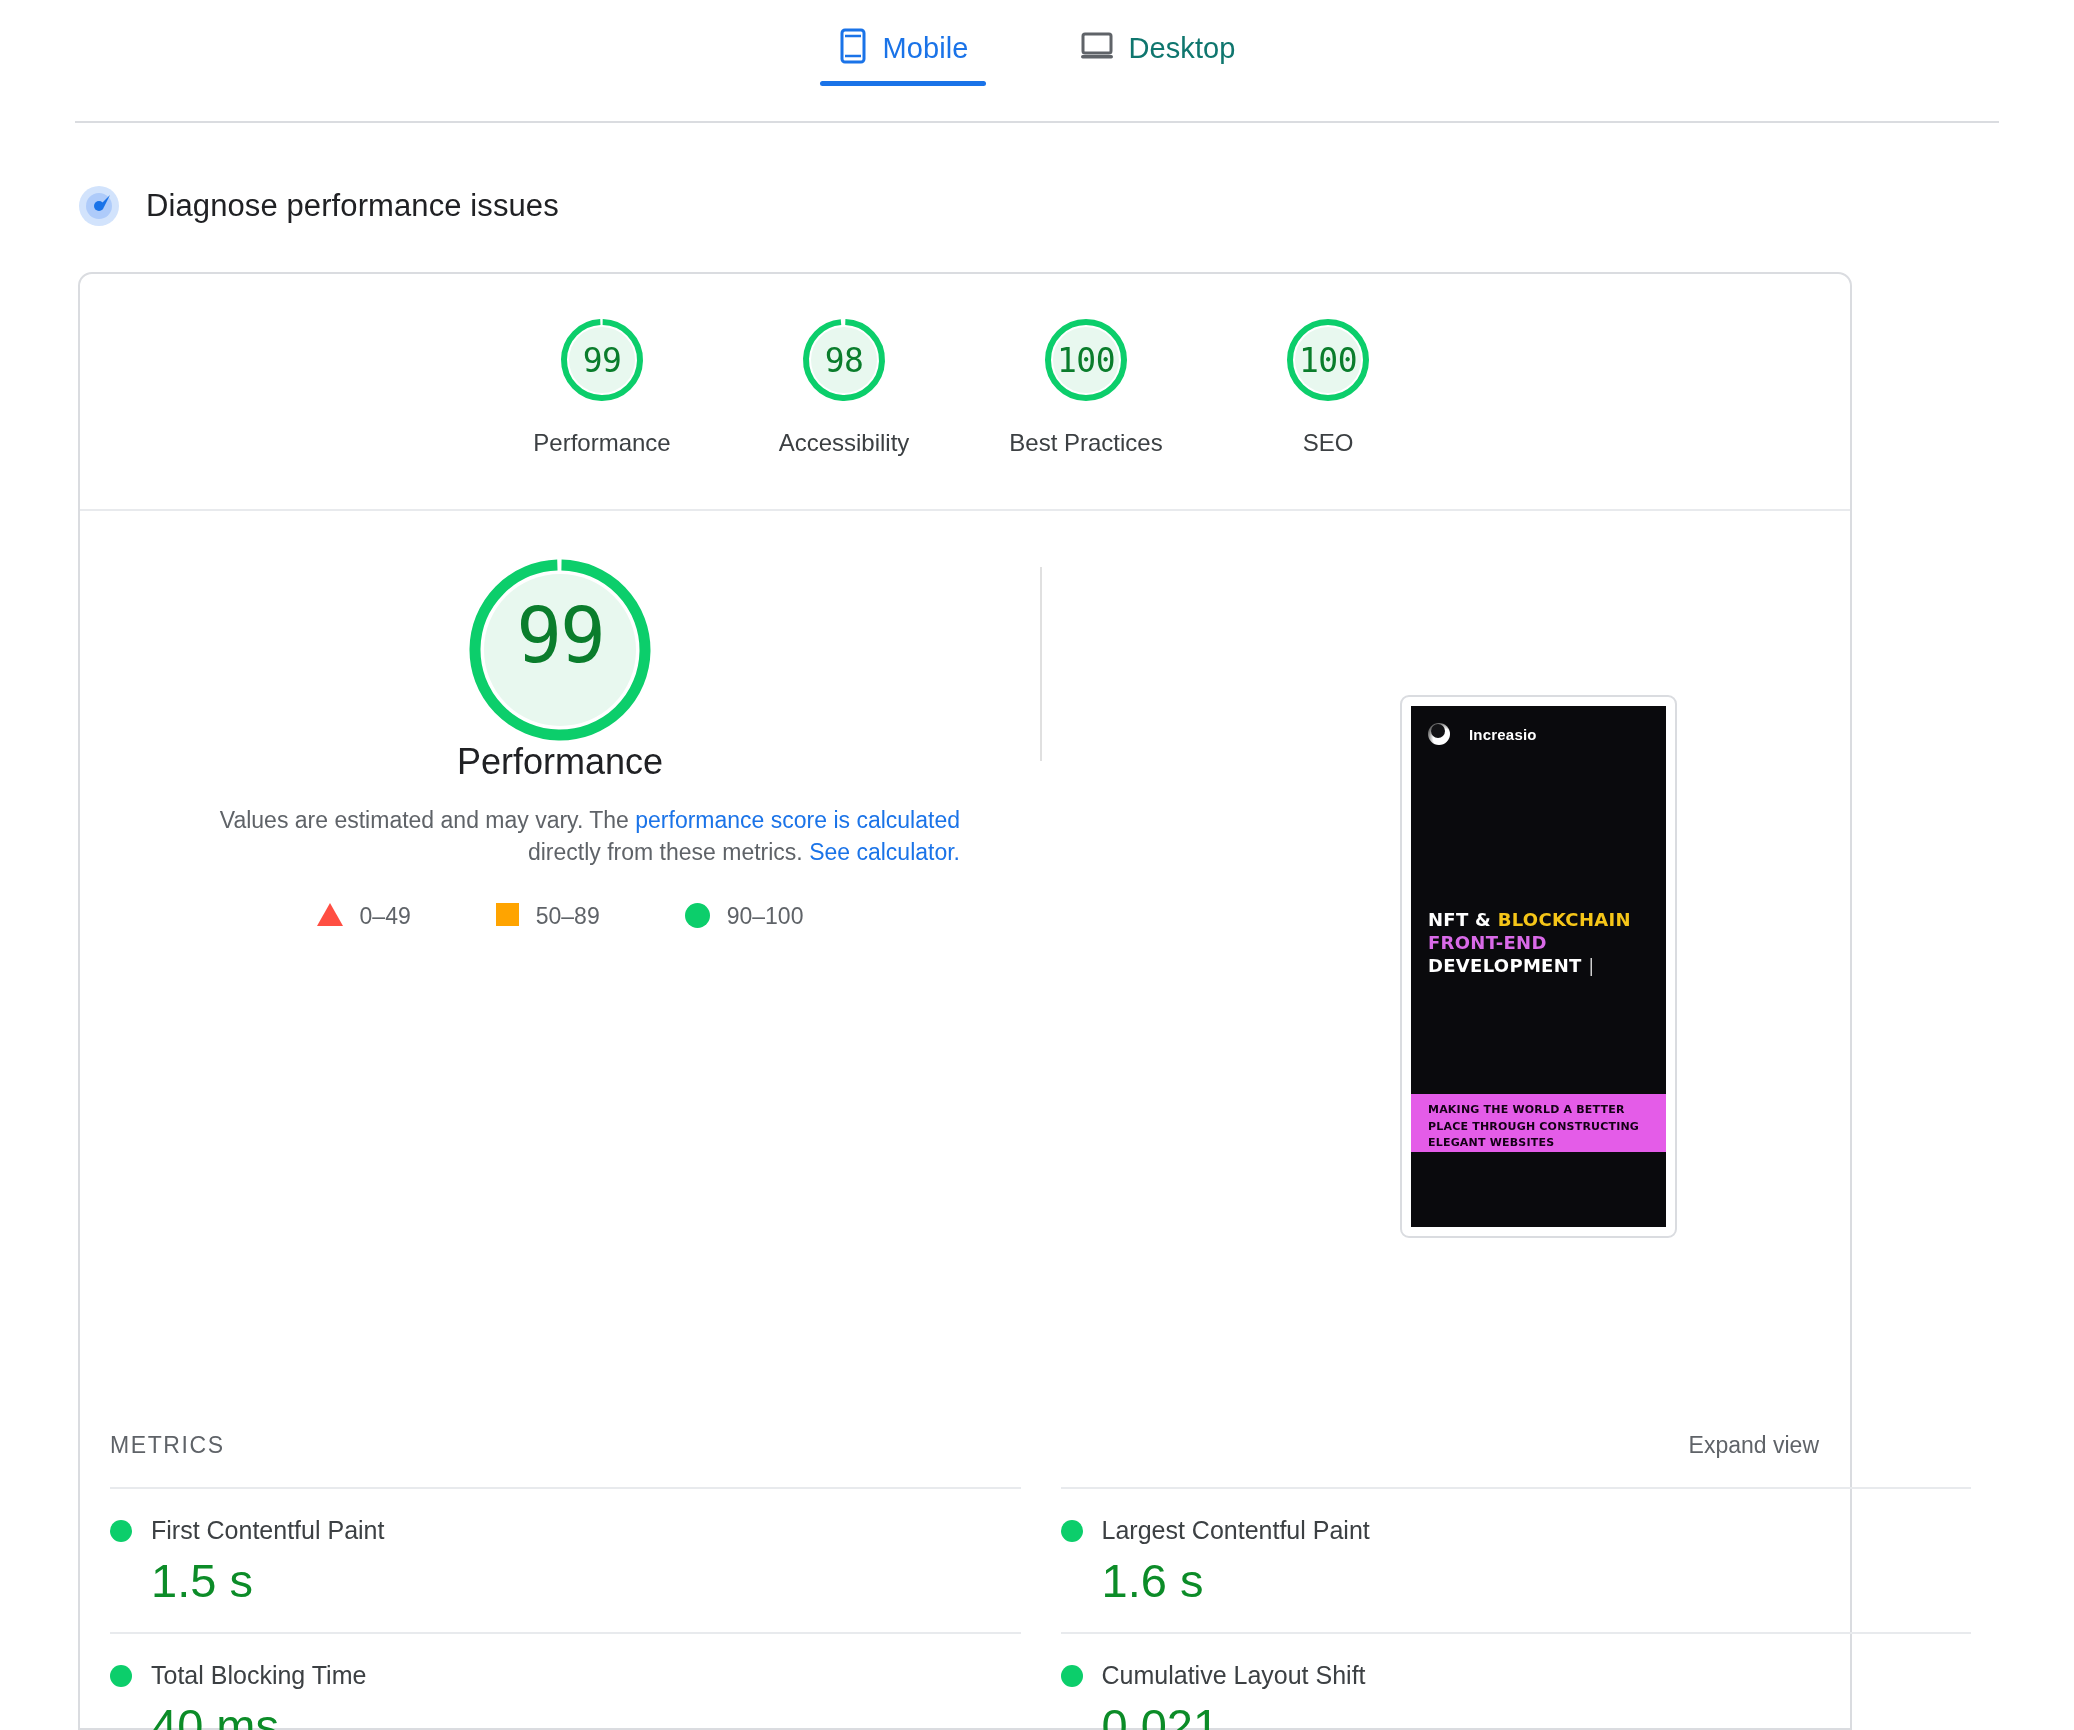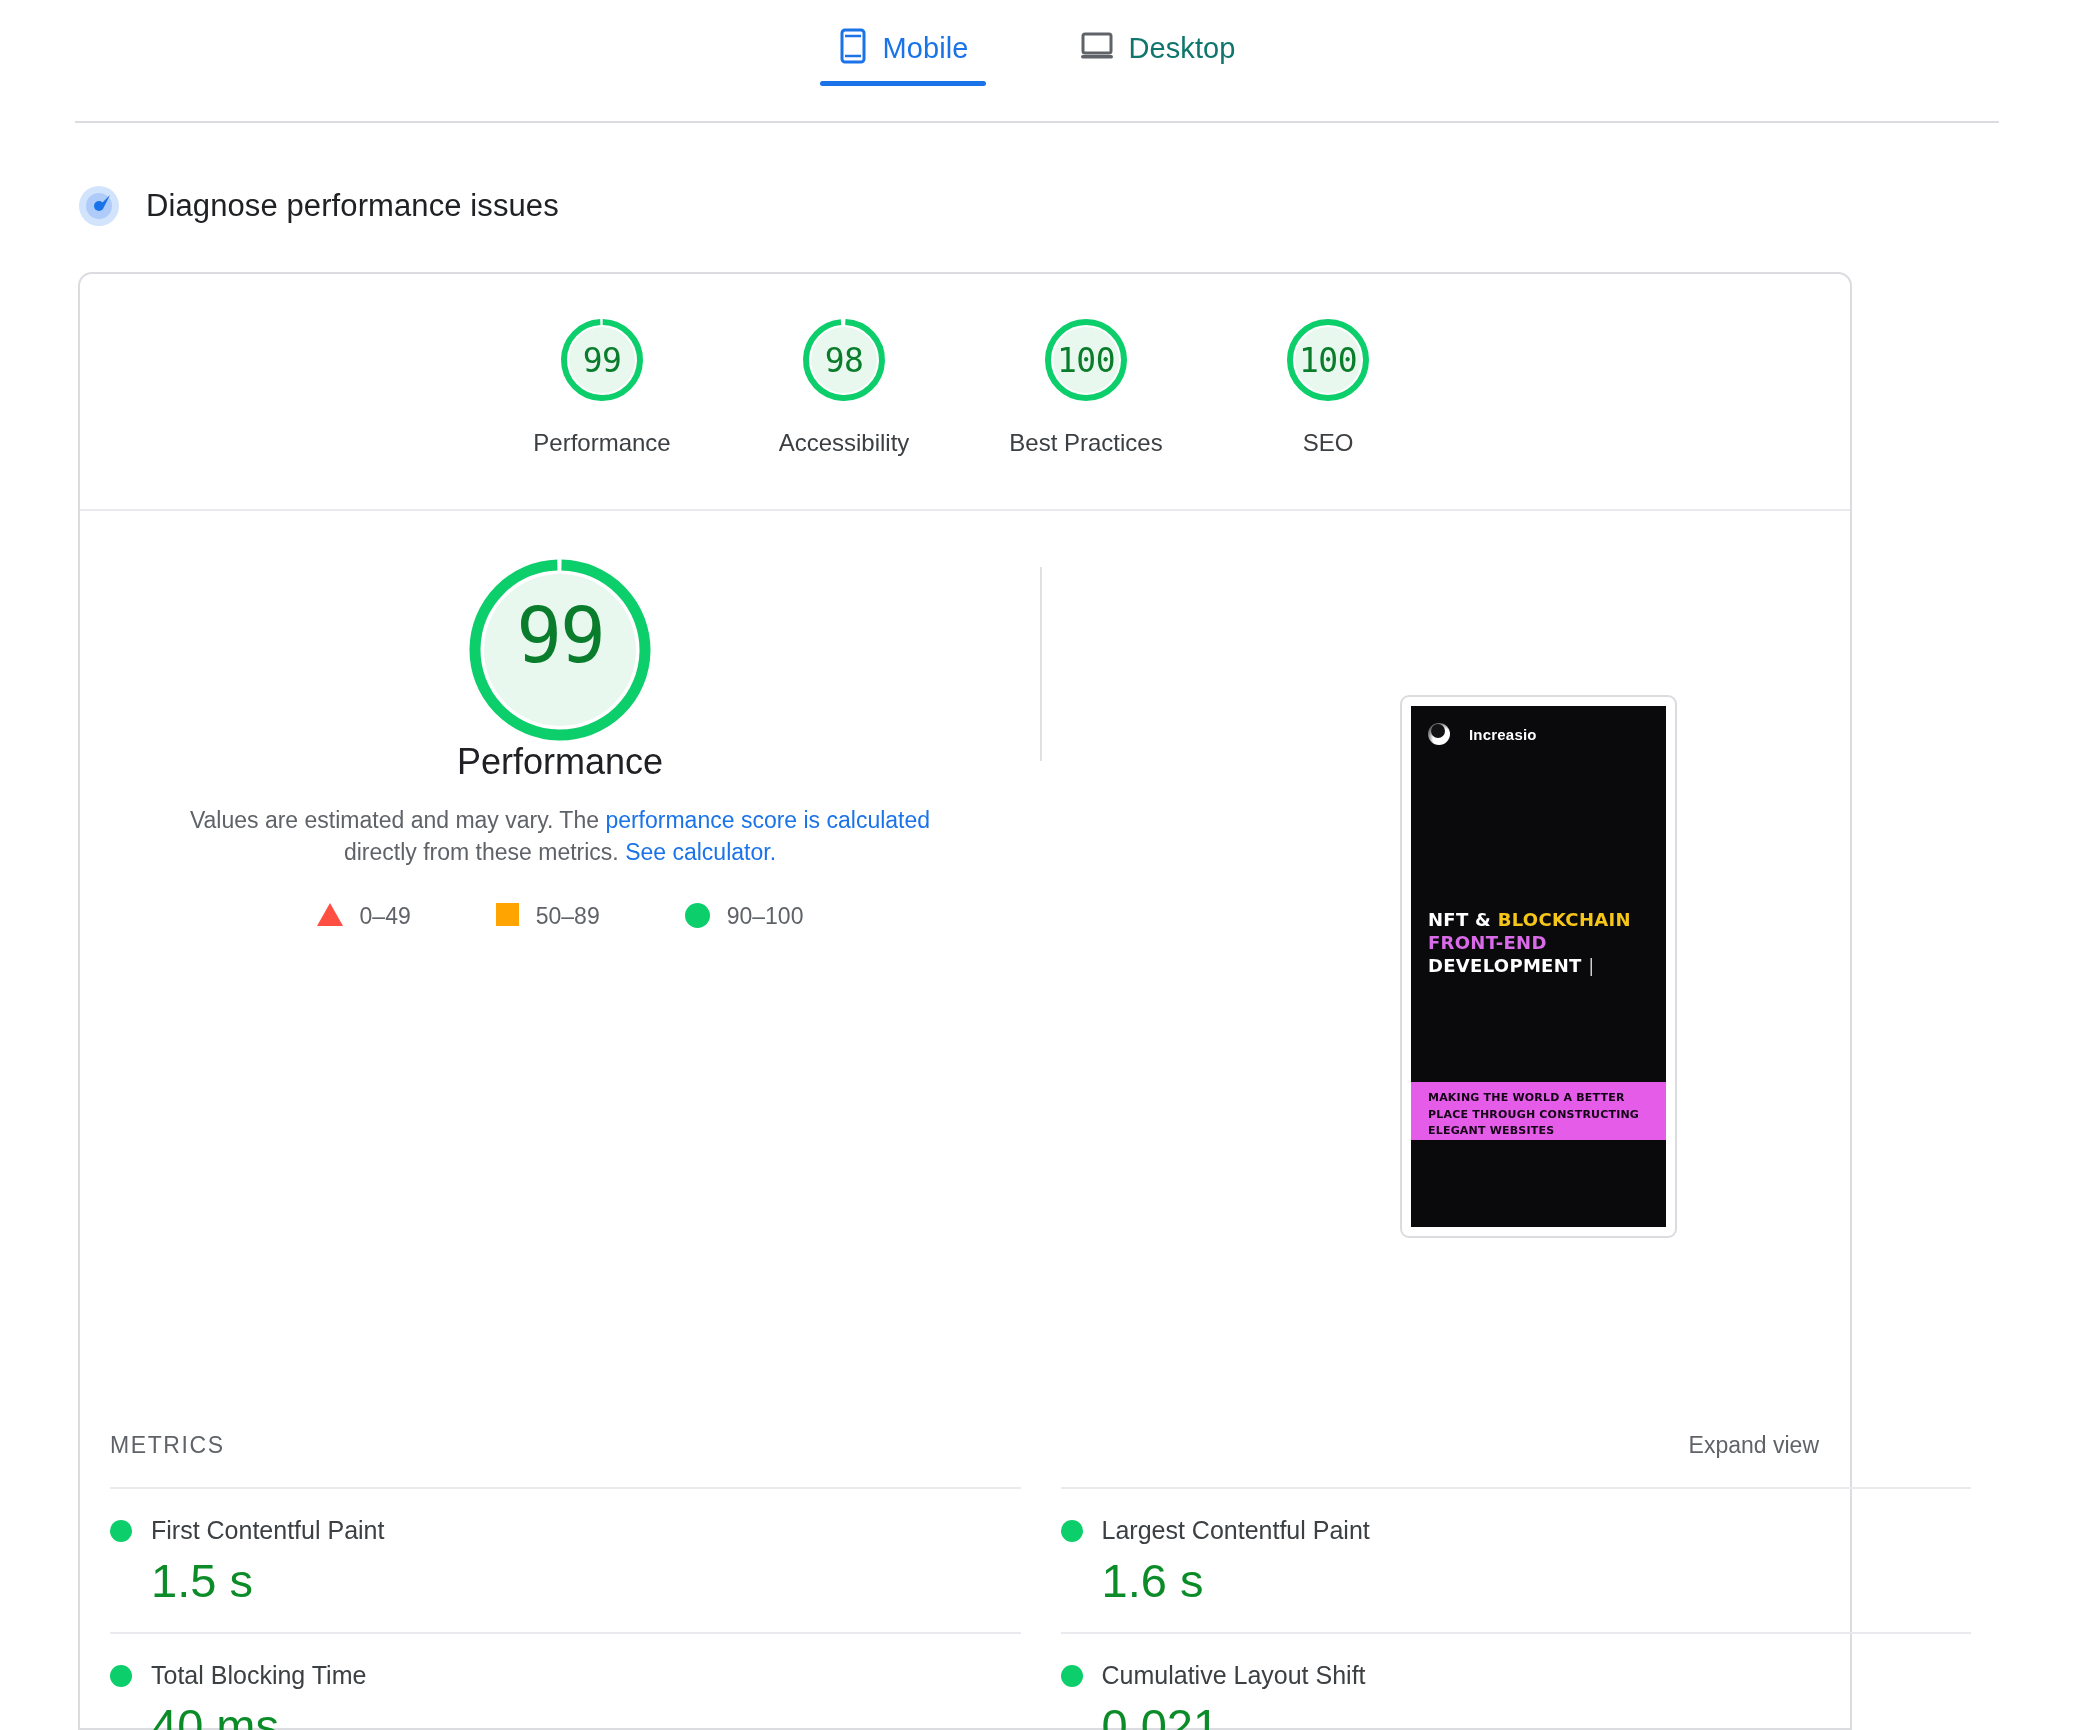--- a/index.html
+++ b/index.html
@@ -82,21 +82,21 @@
     display: flex; flex-direction: column; align-items: center; padding-top: 41px;
   }
   .big-ring { width: 196px; height: 196px; position: relative; display:flex; align-items:center; justify-content:center; }
   .big-ring svg { position: absolute; left: 0; top: 0; }
   .big-num {
     position: relative; font-family: "DejaVu Sans Mono", "Liberation Mono", monospace;
     font-size: 76px; color: #0a7d2c; letter-spacing: -2px;
   }
   .big-cat { margin-top: 22px; font-size: 36px; color: #202124; }
   .desc {
-    margin-top: 21px; width: 800px; text-align: center;
+    margin-top: 21px; width: 800px; text-align: right;
     font-size: 23px; line-height: 1.42; color: #5f6368;
   }
   .desc a { color: #1a73e8; text-decoration: none; }
   .legend {
     margin-top: 34px; display: flex; align-items: center; justify-content: center; gap: 0;
   }
   .legend-item { display: flex; align-items: flex-start; gap: 17px; margin-right: 85px; }
   .legend-item:last-child { margin-right: 0; }
   .legend-text { font-size: 23px; color: #5f6368; }
   .swatch-tri {
@@ -128,21 +128,21 @@
   .logo-text { color: #fff; font-size: 15px; font-weight: bold; letter-spacing: .2px; }
   .thumb-head {
     position: absolute; left: 17px; top: 202px; line-height: 1.28;
     font-family: "DejaVu Sans", sans-serif; font-weight: bold; font-size: 18px; letter-spacing: .3px;
   }
   .hl-white { color: #ffffff; }
   .hl-gold { color: #f5c518; }
   .hl-magenta { color: #d96ae8; }
   .caret { color: #cfcfcf; font-weight: normal; }
   .thumb-band {
-    position: absolute; left: 0; right: 0; top: 376px; height: 58px; background: #e45ce8;
+    position: absolute; left: 0; right: 0; top: 388px; height: 58px; background: #e45ce8;
     padding: 8px 17px;
   }
   .band-text {
     color: #140016; font-size: 11px; line-height: 1.5; font-weight: bold; letter-spacing: .2px;
     font-family: "DejaVu Sans", sans-serif;
   }
 
   
   .metrics-head {
     position: absolute; left: 0; top: 1132px; width: 100%; height: 78px;

